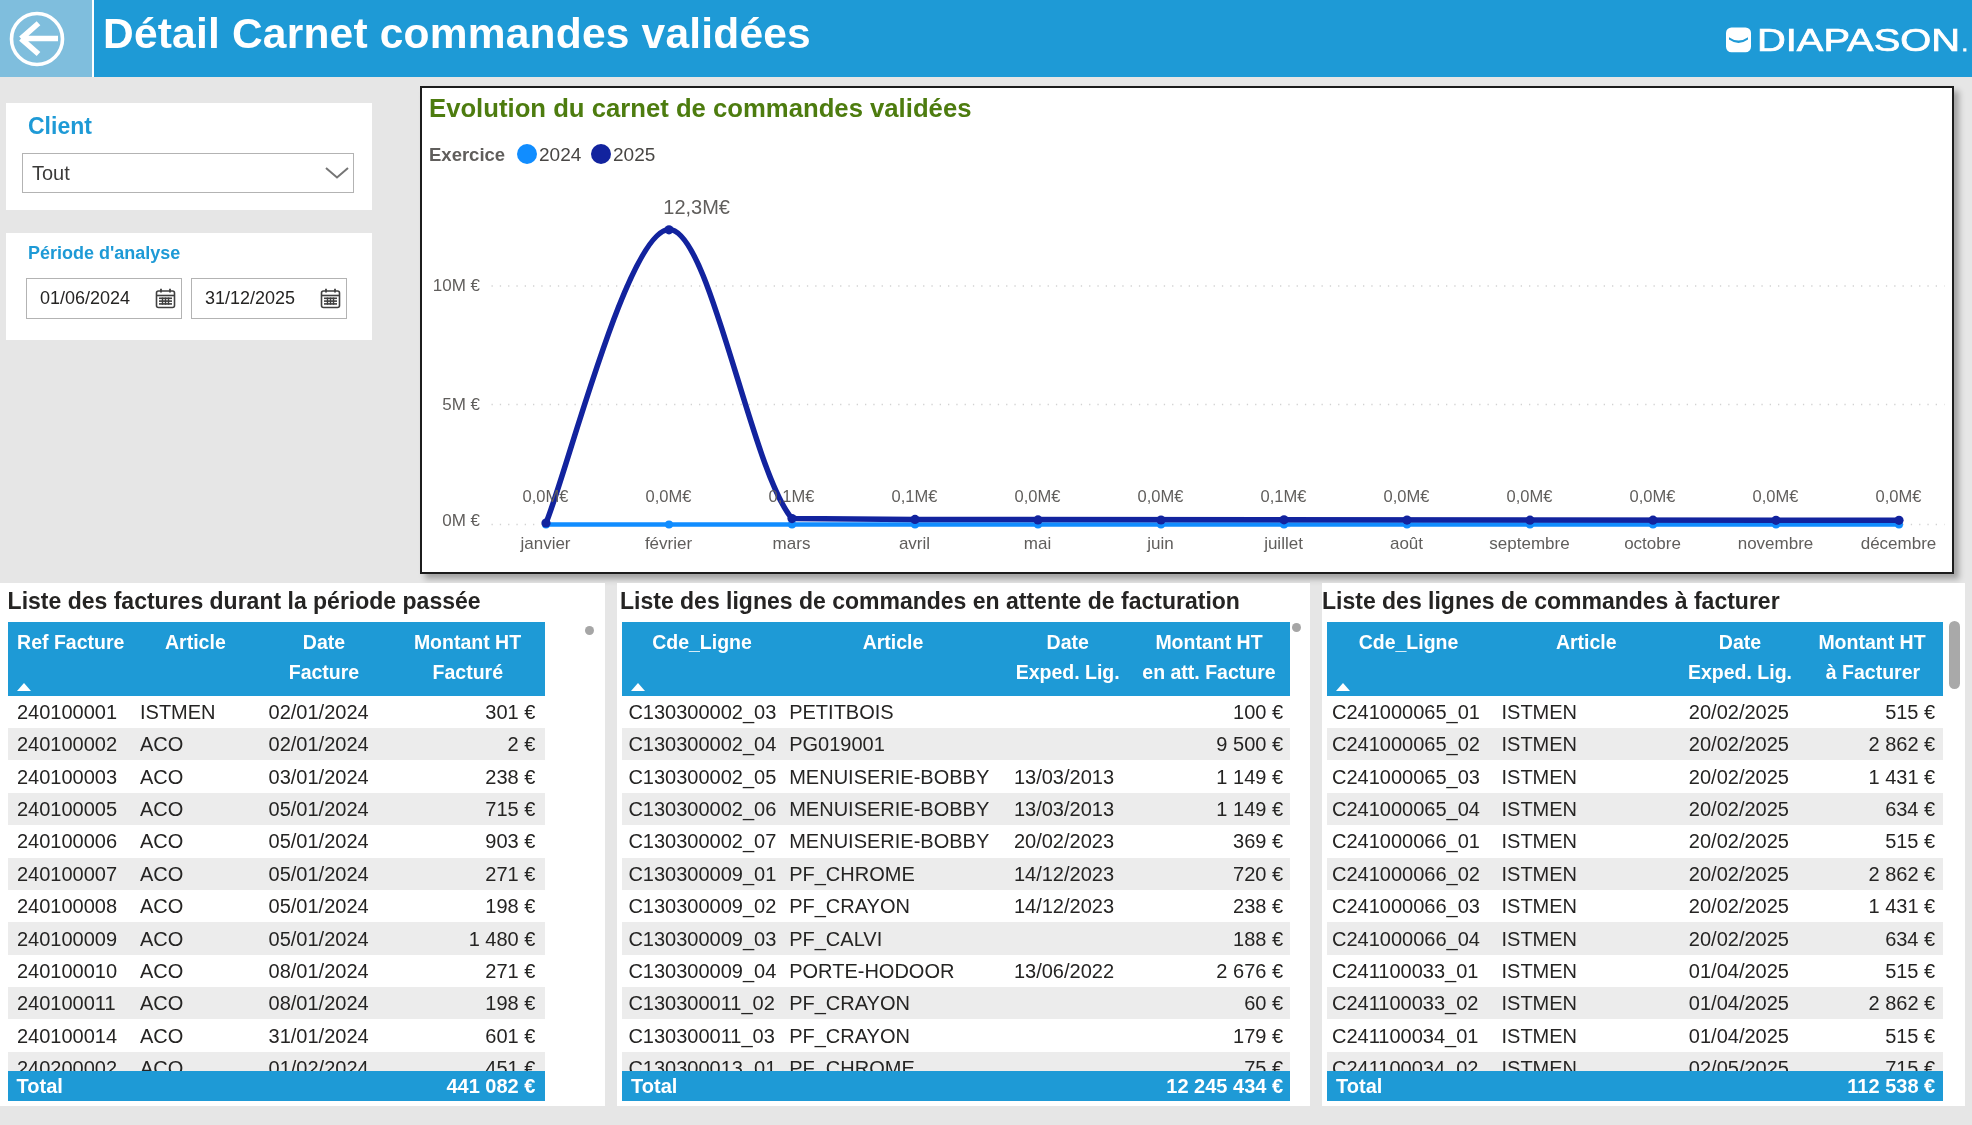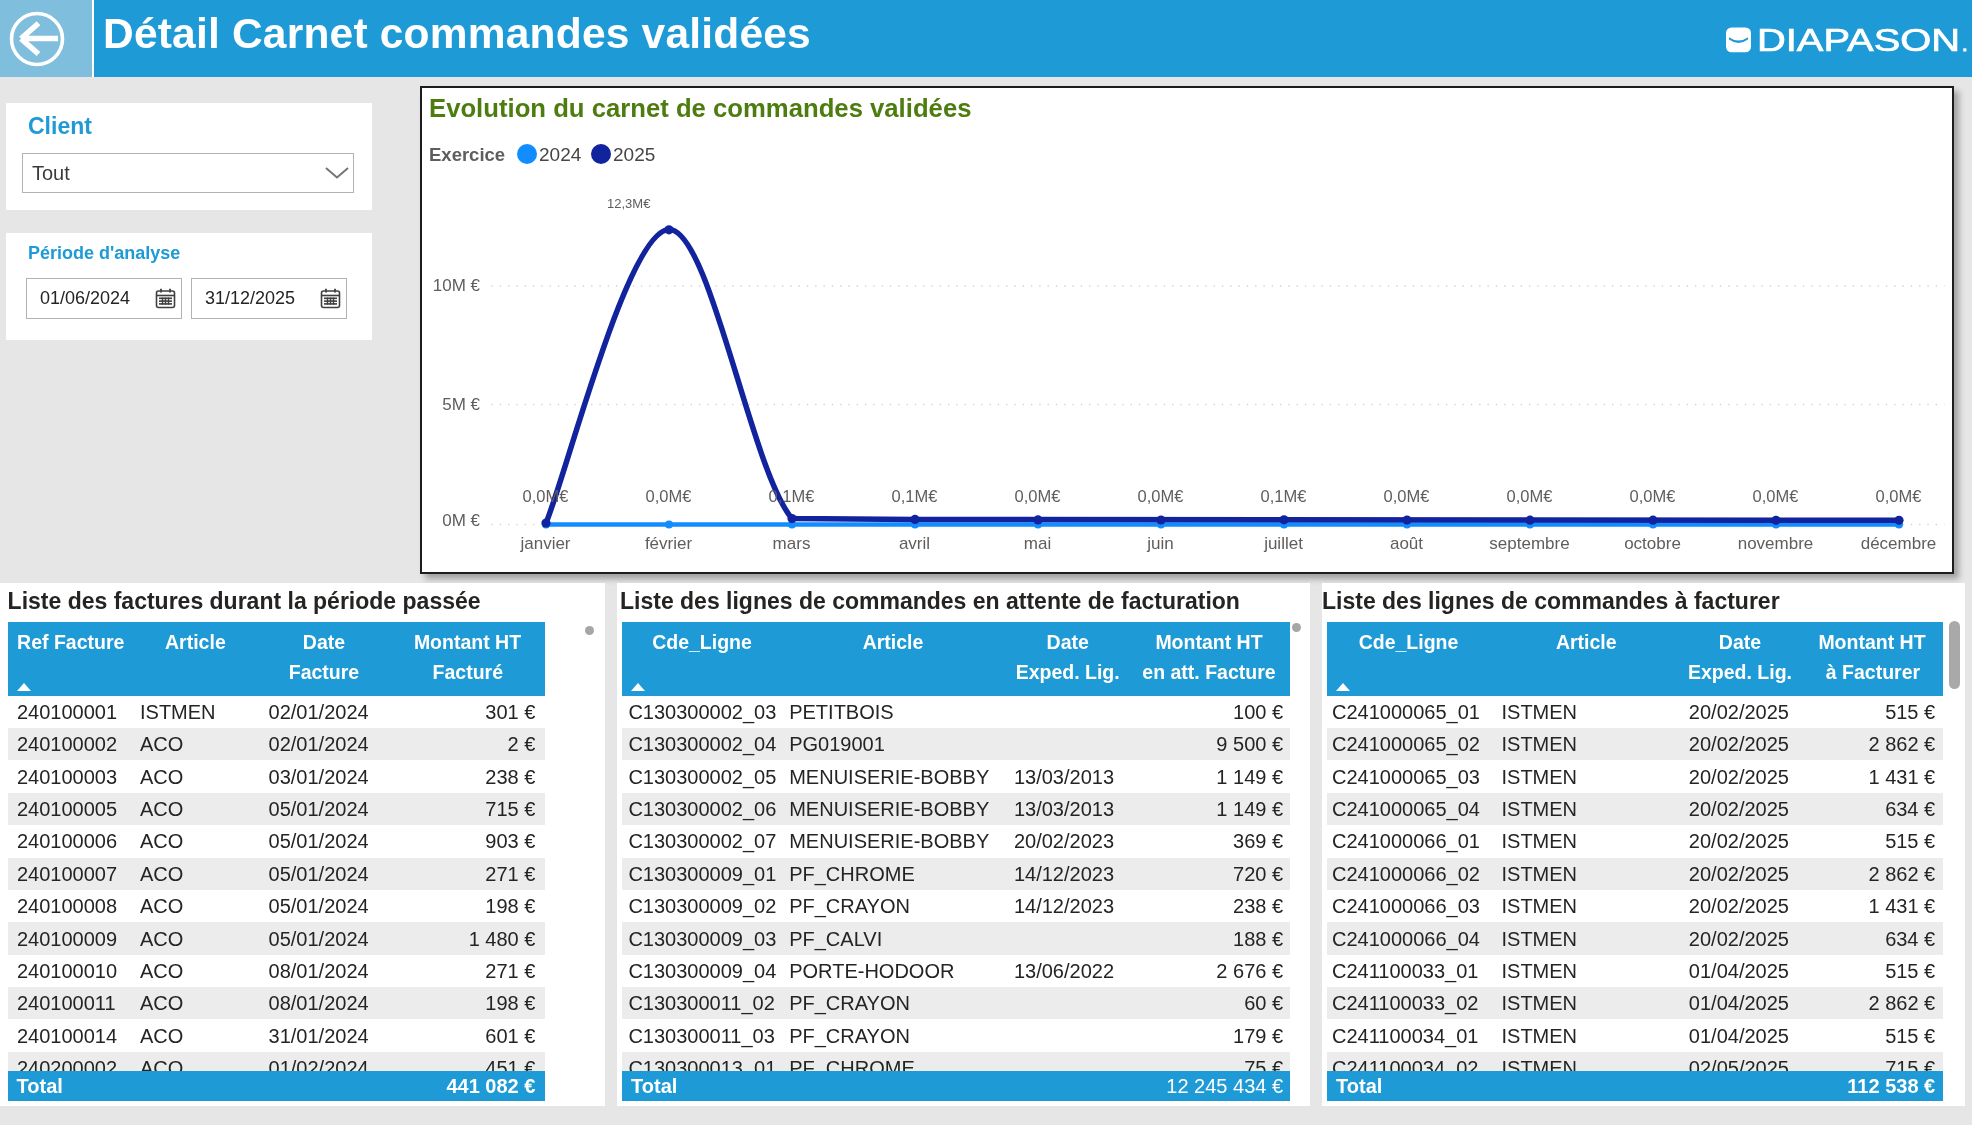--- a/index.html
+++ b/index.html
@@ -127,21 +127,21 @@
 <div class="abs" style="left:730.0px;top:486.5px;width:123px;text-align:center;color:#605e5c;font-size:16.5px">0,1M€</div>
 <div class="abs" style="left:853.0px;top:486.5px;width:123px;text-align:center;color:#605e5c;font-size:16.5px">0,1M€</div>
 <div class="abs" style="left:976.0px;top:486.5px;width:123px;text-align:center;color:#605e5c;font-size:16.5px">0,0M€</div>
 <div class="abs" style="left:1099.0px;top:486.5px;width:123px;text-align:center;color:#605e5c;font-size:16.5px">0,0M€</div>
 <div class="abs" style="left:1222.0px;top:486.5px;width:123px;text-align:center;color:#605e5c;font-size:16.5px">0,1M€</div>
 <div class="abs" style="left:1345.0px;top:486.5px;width:123px;text-align:center;color:#605e5c;font-size:16.5px">0,0M€</div>
 <div class="abs" style="left:1468.0px;top:486.5px;width:123px;text-align:center;color:#605e5c;font-size:16.5px">0,0M€</div>
 <div class="abs" style="left:1591.0px;top:486.5px;width:123px;text-align:center;color:#605e5c;font-size:16.5px">0,0M€</div>
 <div class="abs" style="left:1714.0px;top:486.5px;width:123px;text-align:center;color:#605e5c;font-size:16.5px">0,0M€</div>
 <div class="abs" style="left:1837.0px;top:486.5px;width:123px;text-align:center;color:#605e5c;font-size:16.5px">0,0M€</div>
-<div class="abs" style="left:607.0px;top:196px;width:123px;text-align:left;color:#605e5c;font-size:13px">12,3M€</div>
+<div class="abs" style="left:607.0px;top:196px;width:123px;text-align:right;color:#605e5c;font-size:20px">12,3M€</div>
 <div class="card" style="left:0px;top:583px;width:605px;height:523px"></div>
 <div class="abs" style="left:7.6px;top:587.5px;color:#252423;font-weight:bold;font-size:23px;white-space:nowrap">Liste des factures durant la période passée</div>
 <div class="abs" style="left:7.6px;top:622px;width:537.6px;height:73.5px;background:#1e9ad6"></div>
 <div class="hl1" style="left:-79.3px;top:631px;width:300px;text-align:center">Ref Facture</div>
 <div class="hl1" style="left:45.4px;top:631px;width:300px;text-align:center">Article</div>
 <div class="hl1" style="left:174.0px;top:631px;width:300px;text-align:center">Date</div>
 <div class="hl1" style="left:317.5px;top:631px;width:300px;text-align:center">Montant HT</div>
 <div class="hl1" style="left:174.0px;top:661px;width:300px;text-align:center">Facture</div>
 <div class="hl1" style="left:317.8px;top:661px;width:300px;text-align:center">Facturé</div>
 <div class="abs" style="left:16.6px;top:683px;width:0;height:0;border-left:7px solid transparent;border-right:7px solid transparent;border-bottom:8px solid #fff"></div>
@@ -272,21 +272,21 @@
 <div class="cell" style="left:6.3px;top:329.2px">C130300011_03</div>
 <div class="cell" style="left:167.1px;top:329.2px">PF_CRAYON</div>
 <div class="cell rt" style="left:461.0px;top:329.2px;width:200px">179 €</div>
 <div class="abs" style="left:0;top:356.4px;width:667.9px;height:32.4px;background:#ececec"></div>
 <div class="cell" style="left:6.3px;top:361.6px">C130300013_01</div>
 <div class="cell" style="left:167.1px;top:361.6px">PF_CHROME</div>
 <div class="cell rt" style="left:461.0px;top:361.6px;width:200px">75 €</div>
 </div>
 <div class="abs" style="left:622.1px;top:1070.7px;width:667.9px;height:30px;background:#1e9ad6"></div>
 <div class="abs" style="left:631.1px;top:1074.7px;color:#fff;font-weight:bold;font-size:20px">Total</div>
-<div class="abs rt" style="left:1083.1px;top:1074.7px;width:200px;color:#fff;font-weight:normal;font-size:20px;text-align:right">12 245 434 €</div>
+<div class="abs rt" style="left:1083.1px;top:1074.7px;width:200px;color:#fff;font-weight:bold;font-size:20px;text-align:right">12 245 434 €</div>
 <div class="abs" style="left:1291.5px;top:623.0px;width:9px;height:9px;border-radius:50%;background:#a6a6a6"></div>
 <div class="card" style="left:1322px;top:583px;width:643px;height:523px"></div>
 <div class="abs" style="left:1322px;top:587.5px;color:#252423;font-weight:bold;font-size:23px;white-space:nowrap">Liste des lignes de commandes à facturer</div>
 <div class="abs" style="left:1327.1px;top:622px;width:615.9px;height:73.5px;background:#1e9ad6"></div>
 <div class="hl1" style="left:1258.5px;top:631px;width:300px;text-align:center">Cde_Ligne</div>
 <div class="hl1" style="left:1436.3px;top:631px;width:300px;text-align:center">Article</div>
 <div class="hl1" style="left:1590.0px;top:631px;width:300px;text-align:center">Date</div>
 <div class="hl1" style="left:1722.0px;top:631px;width:300px;text-align:center">Montant HT</div>
 <div class="hl1" style="left:1590.0px;top:661px;width:300px;text-align:center">Exped. Lig.</div>
 <div class="hl1" style="left:1723.0px;top:661px;width:300px;text-align:center">à Facturer</div>

